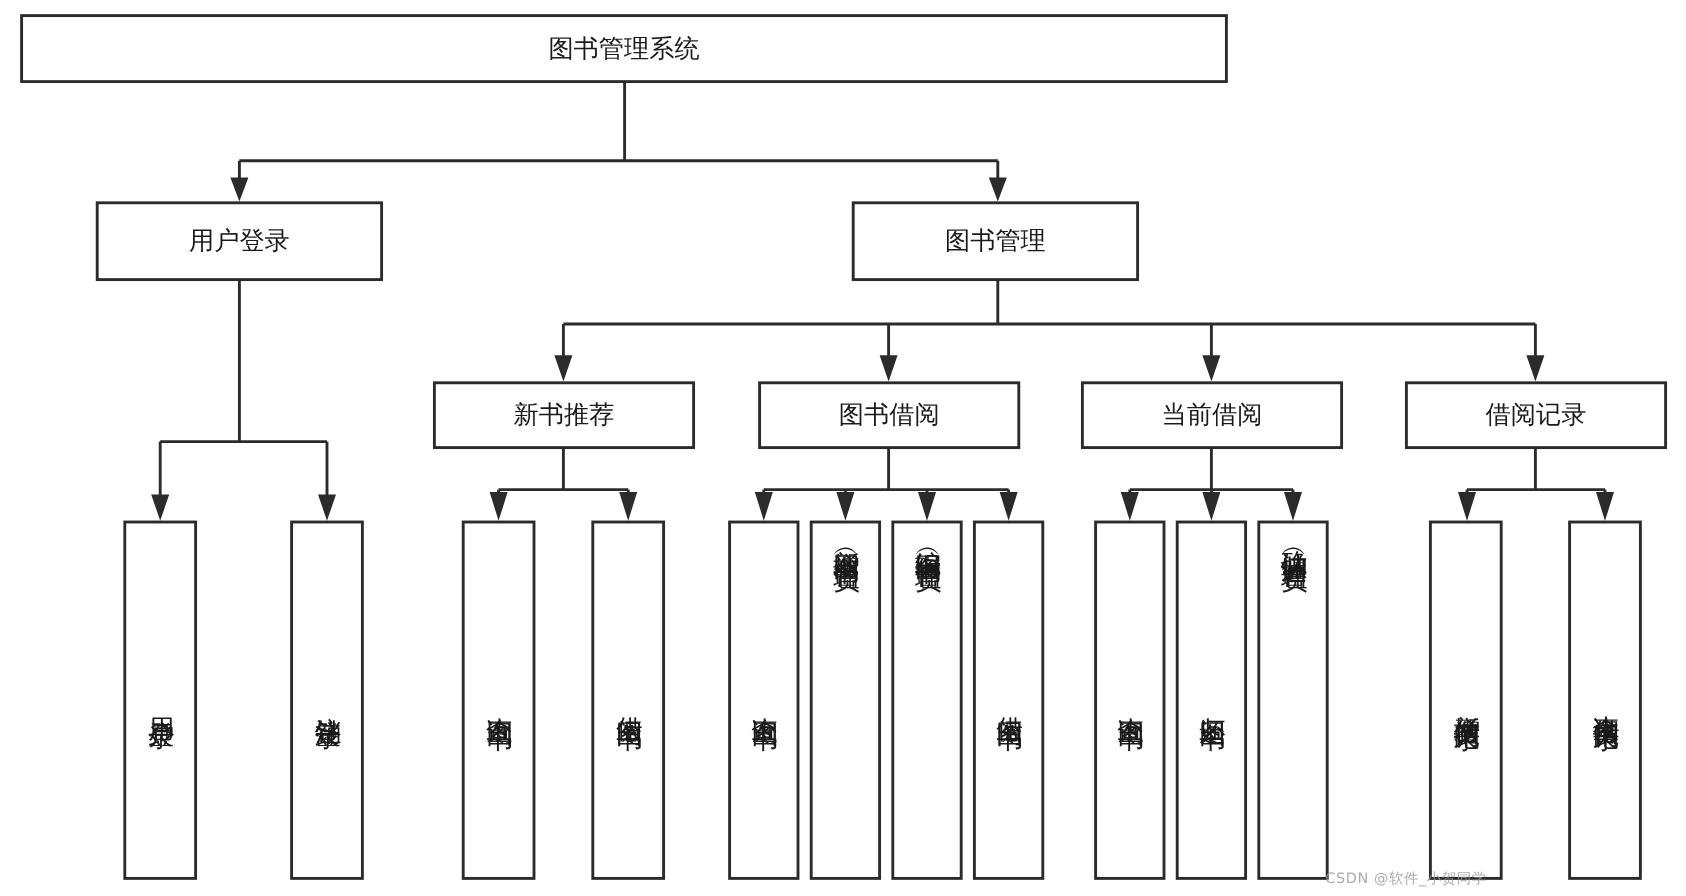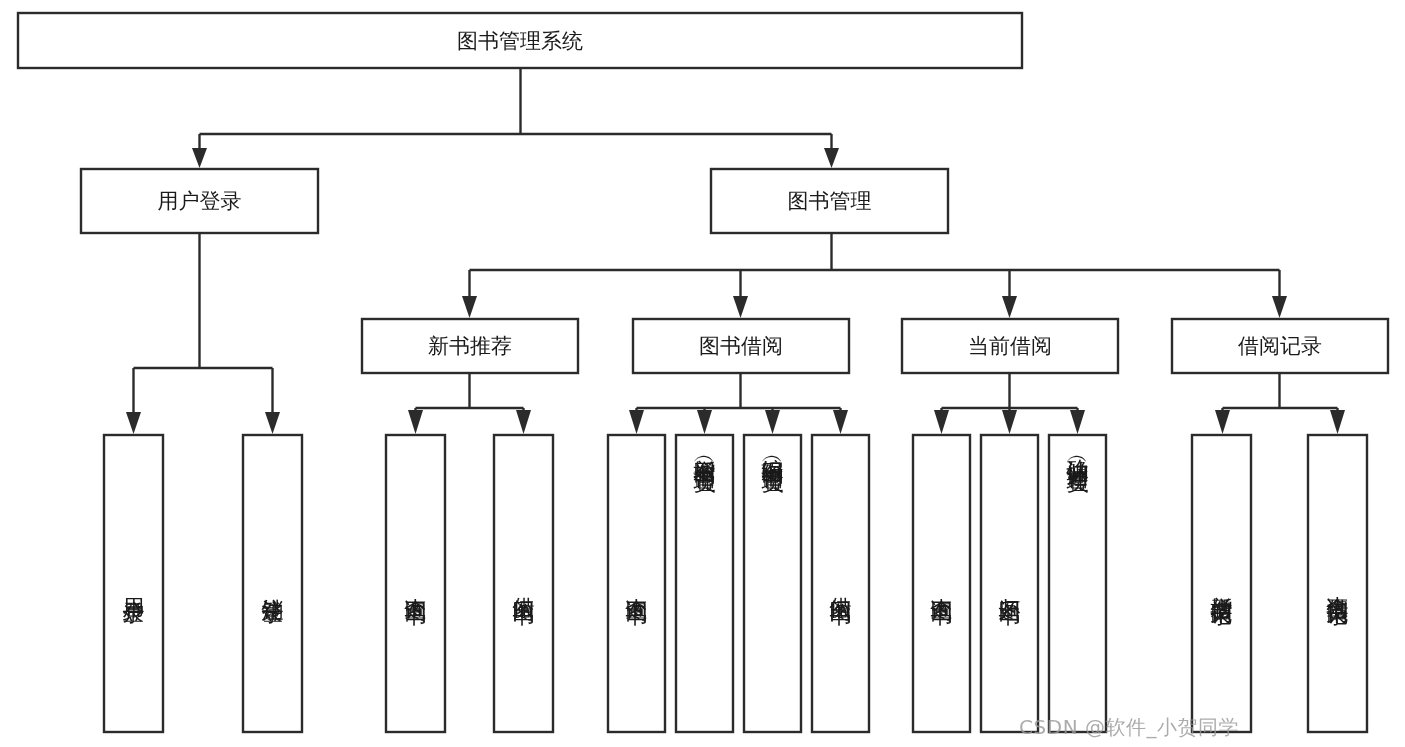--- a/index.html
+++ b/index.html
@@ -67,21 +67,21 @@
     display: flex;
     justify-content: center;
   }
   .vbox-wrap.center-align { align-items: center; }
   .vbox-wrap.top-align { align-items: flex-start; }
   #watermark {
     position: absolute;
     right: 8px;
     bottom: 6px;
     font-family: "DejaVu Sans", "Liberation Sans", sans-serif;
-    font-size: 20px;
+    font-size: 12px;
     color: #9a9a9a;
     opacity: 0.82;
     white-space: nowrap;
     letter-spacing: 0.5px;
   }
 </style>
 </head>
 <body>
 
 <div id="diagram-root">

